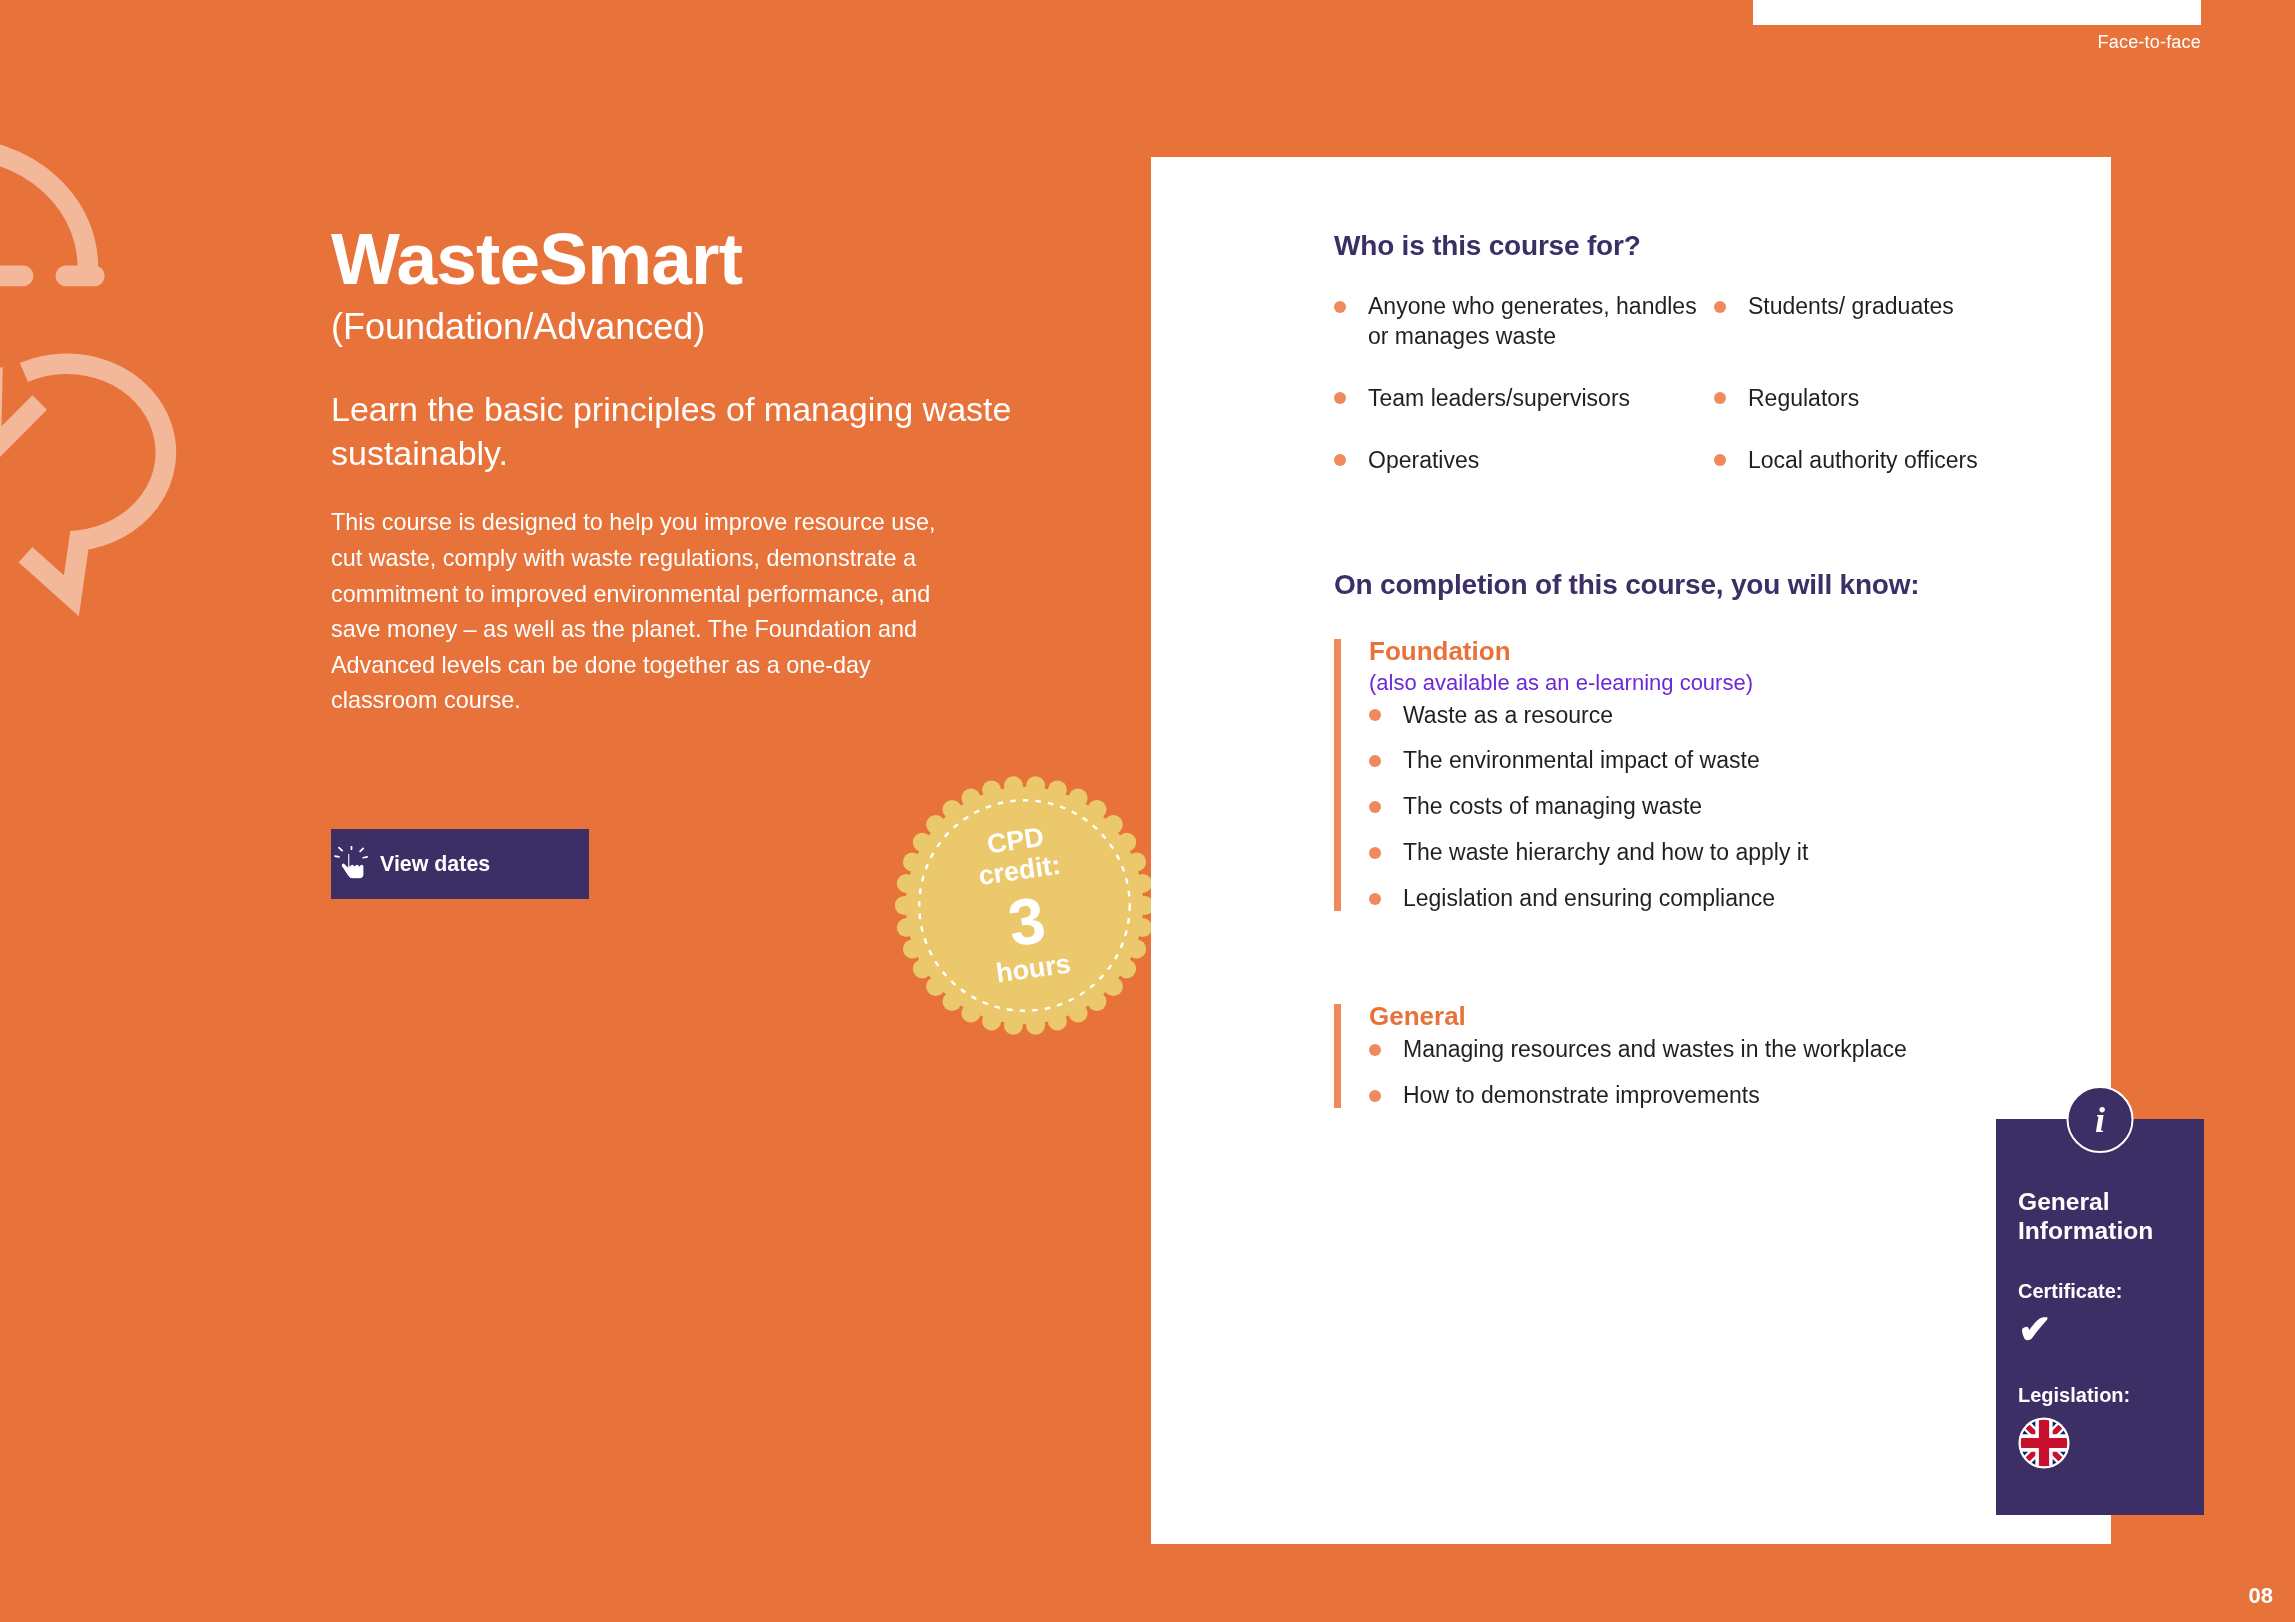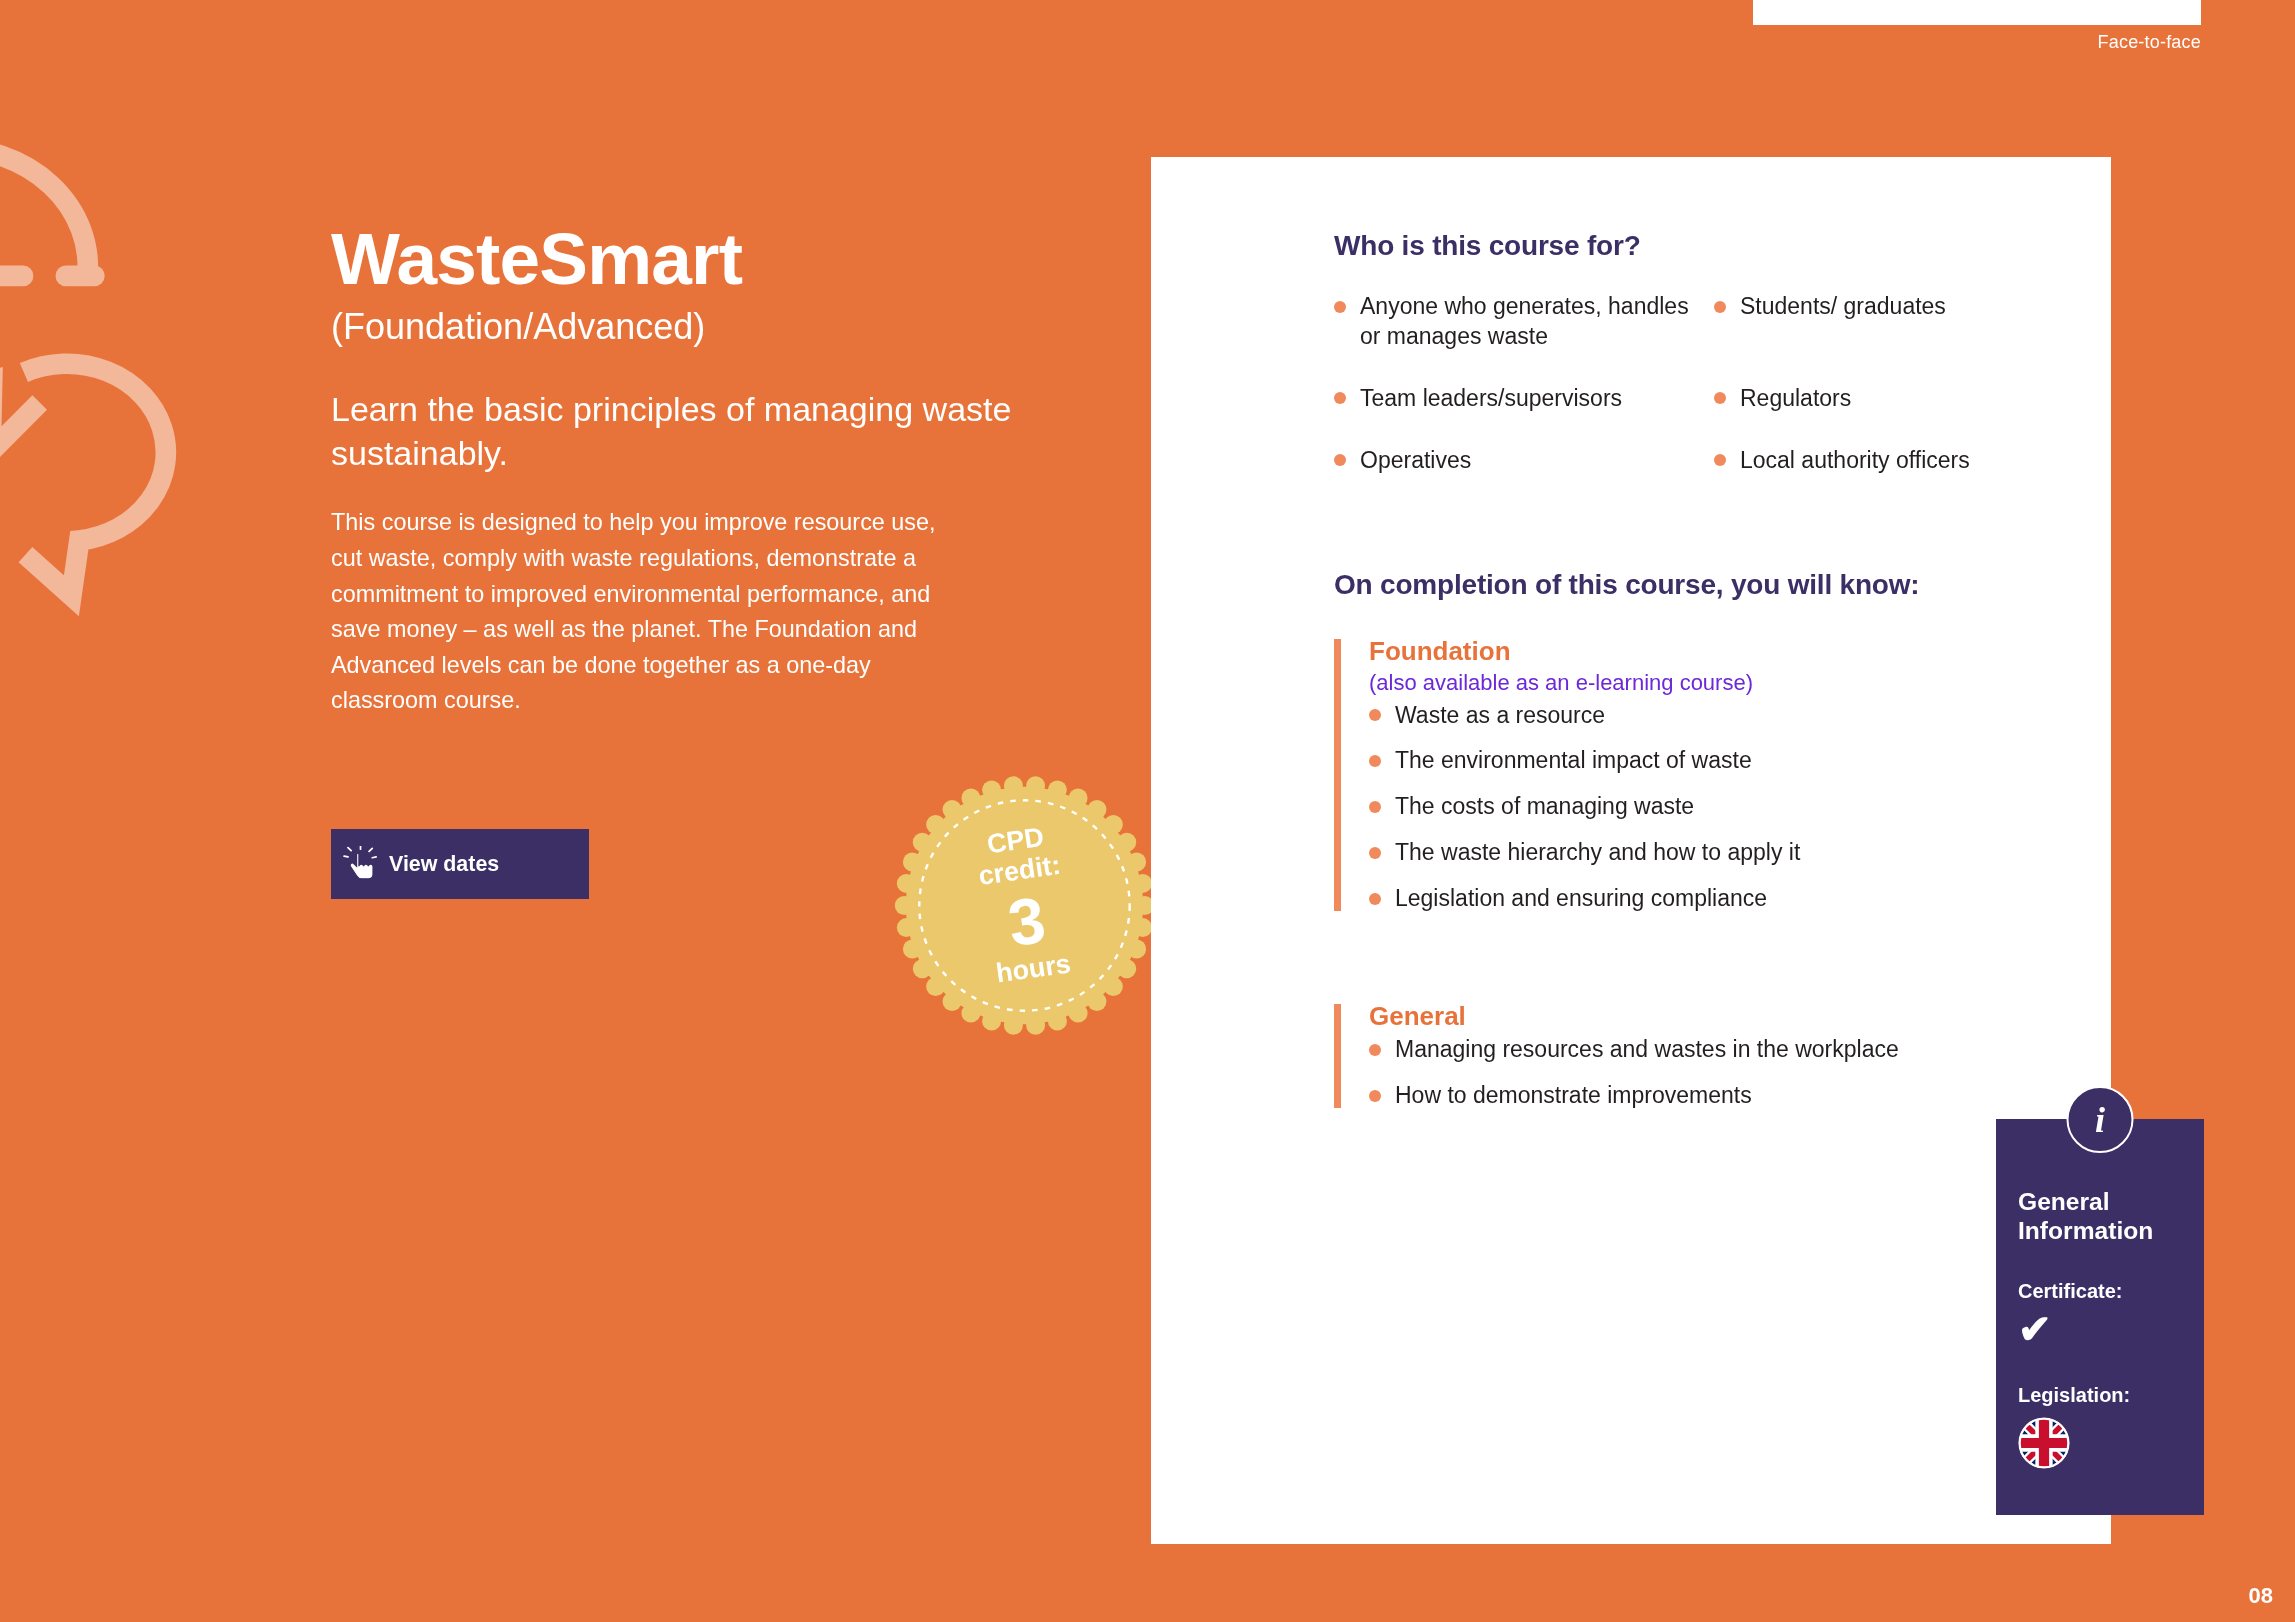--- a/index.html
+++ b/index.html
@@ -86,21 +86,21 @@
     position: absolute;
     left: 331px;
     top: 829px;
     width: 258px;
     height: 70px;
     background: #3B2F66;
     color: #ffffff;
     display: flex;
     align-items: center;
     gap: 11px;
-    padding-left: 12px;
+    padding-left: 3px;
     cursor: pointer;
   }
   .view-dates .label {
     font-size: 21.4px;
     font-weight: bold;
   }
   .click-icon { width: 35px; height: 36px; flex: 0 0 auto; }
 
   
   .cpd-badge {
@@ -146,21 +146,21 @@
   .audience {
     margin-top: 30px;
     display: grid;
     grid-template-columns: 372px 1fr;
     column-gap: 8px;
     row-gap: 32px;
   }
   .bullet-row {
     display: flex;
     align-items: flex-start;
-    gap: 14px;
+    gap: 22px;
   }
   .dot {
     width: 12px; height: 12px;
     border-radius: 50%;
     background: #F08A5D;
     flex: 0 0 auto;
     margin-top: 8.7px;
   }
   .bullet-text {
     font-size: 23px;

